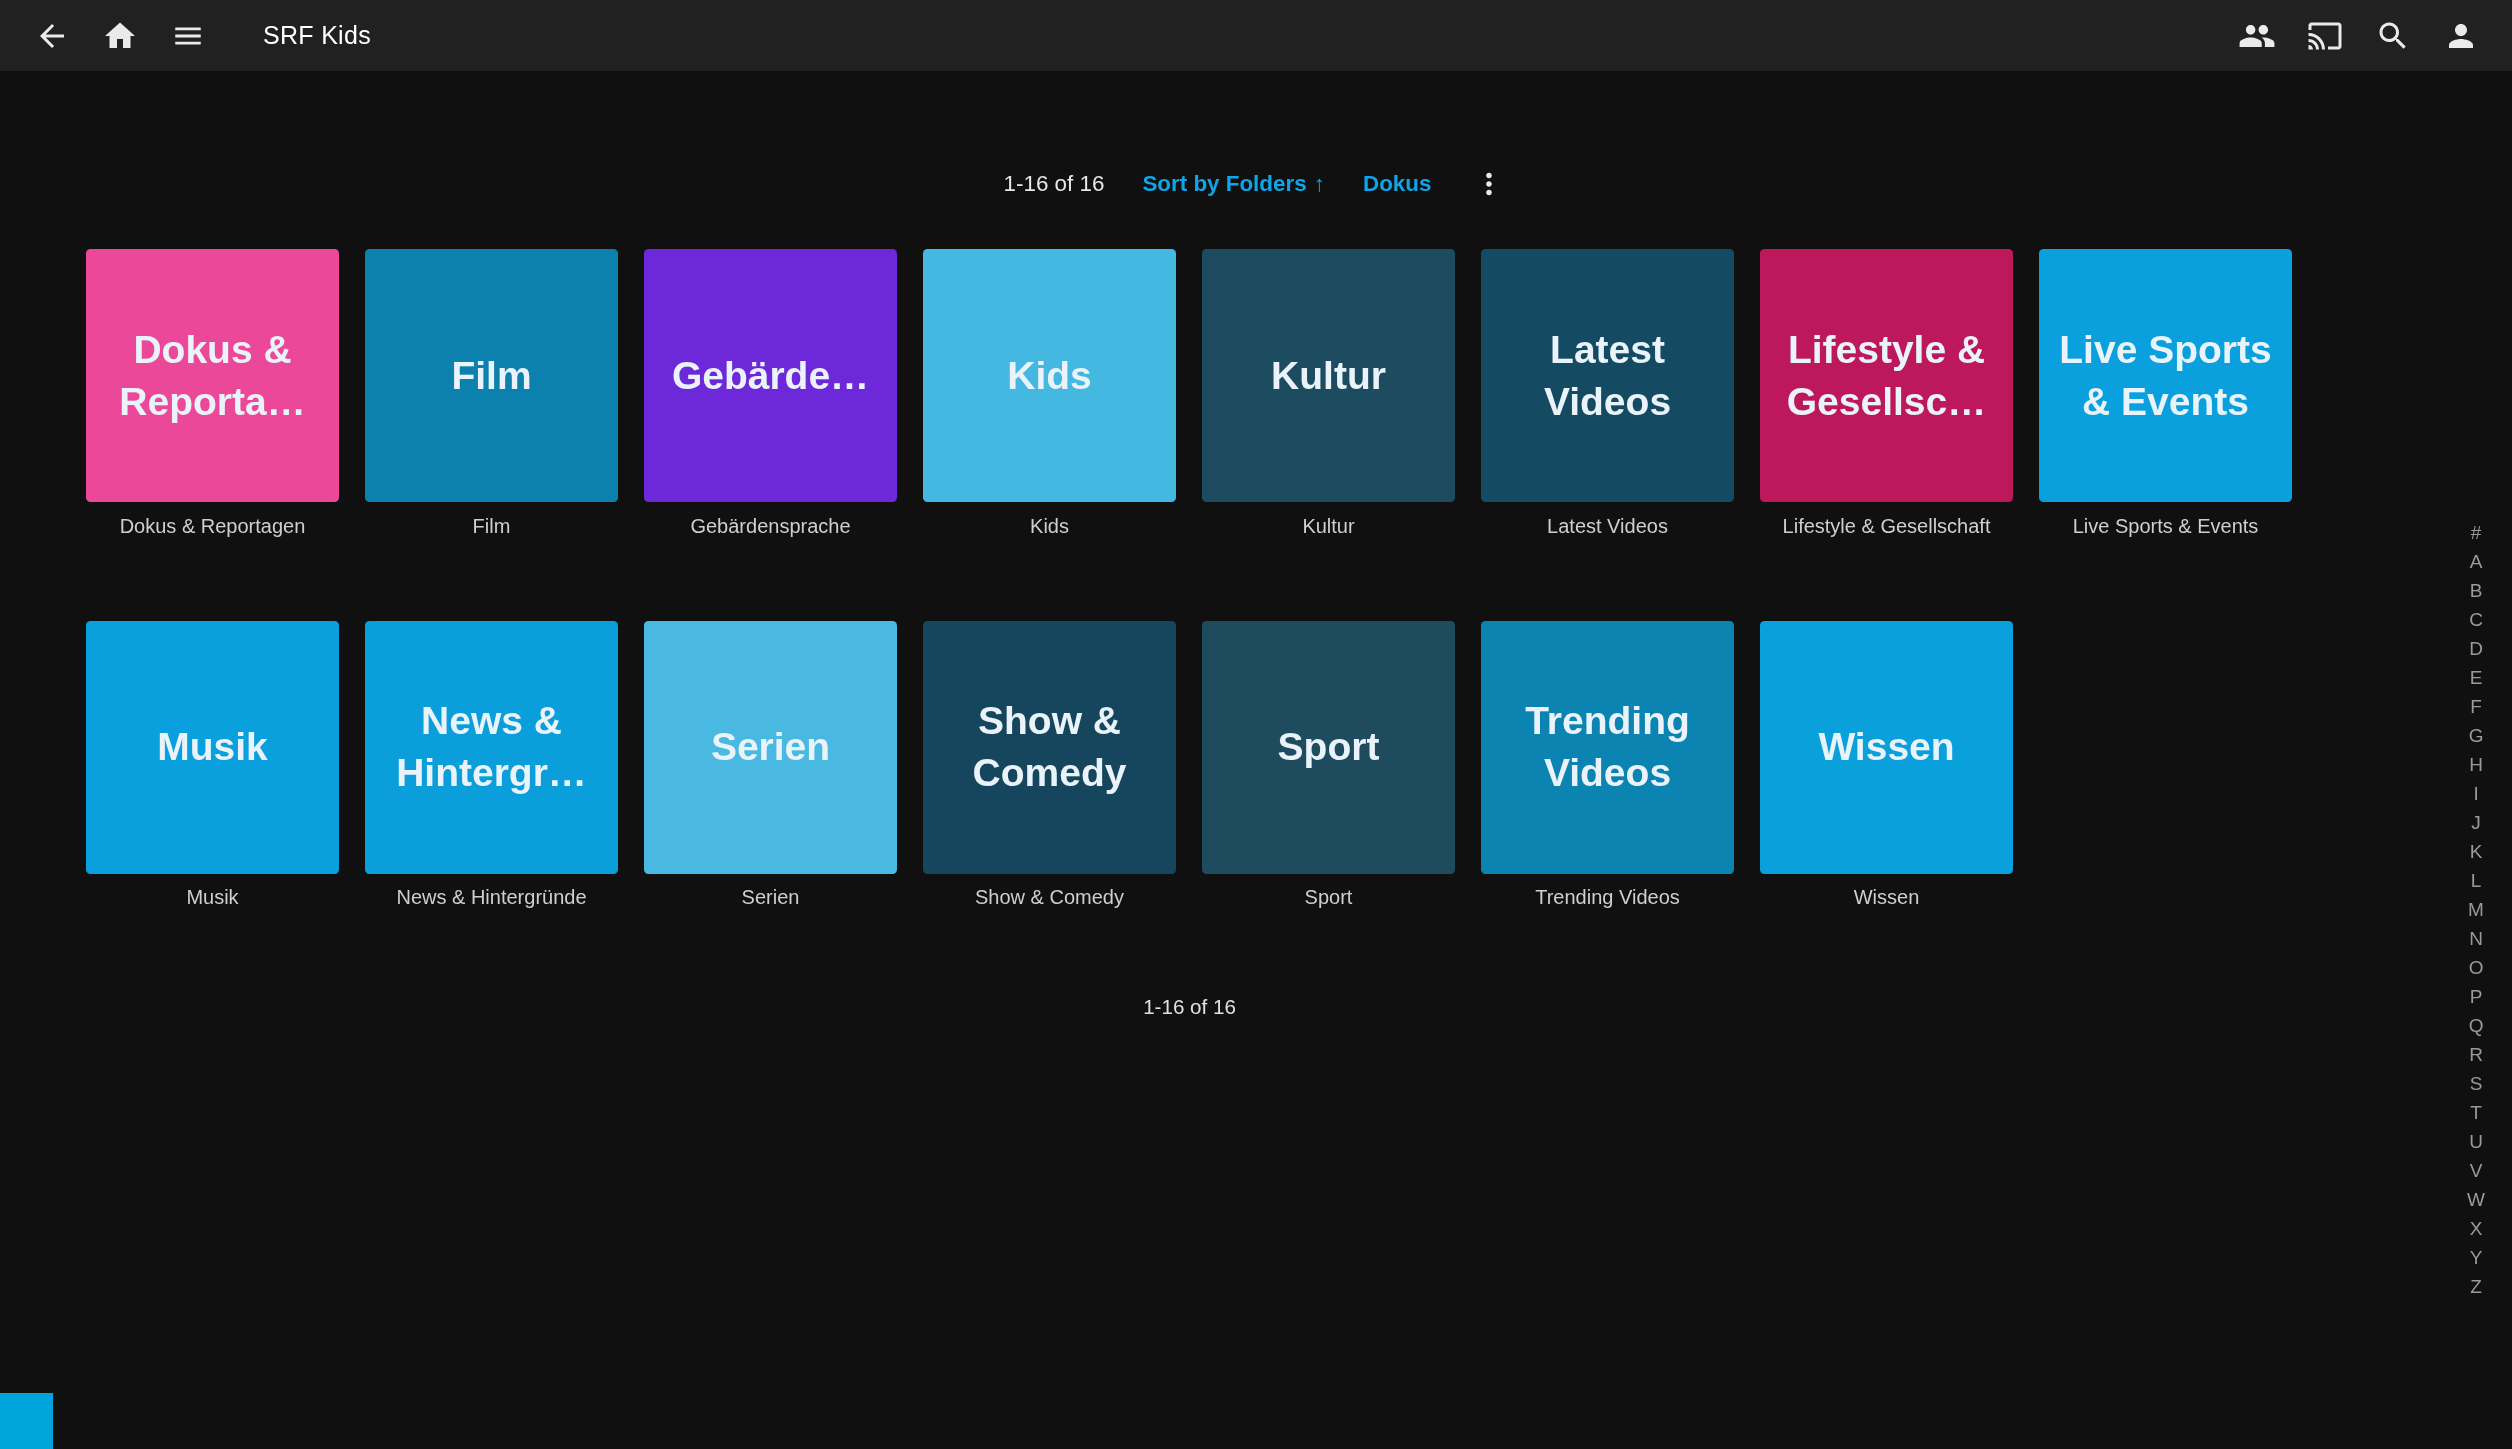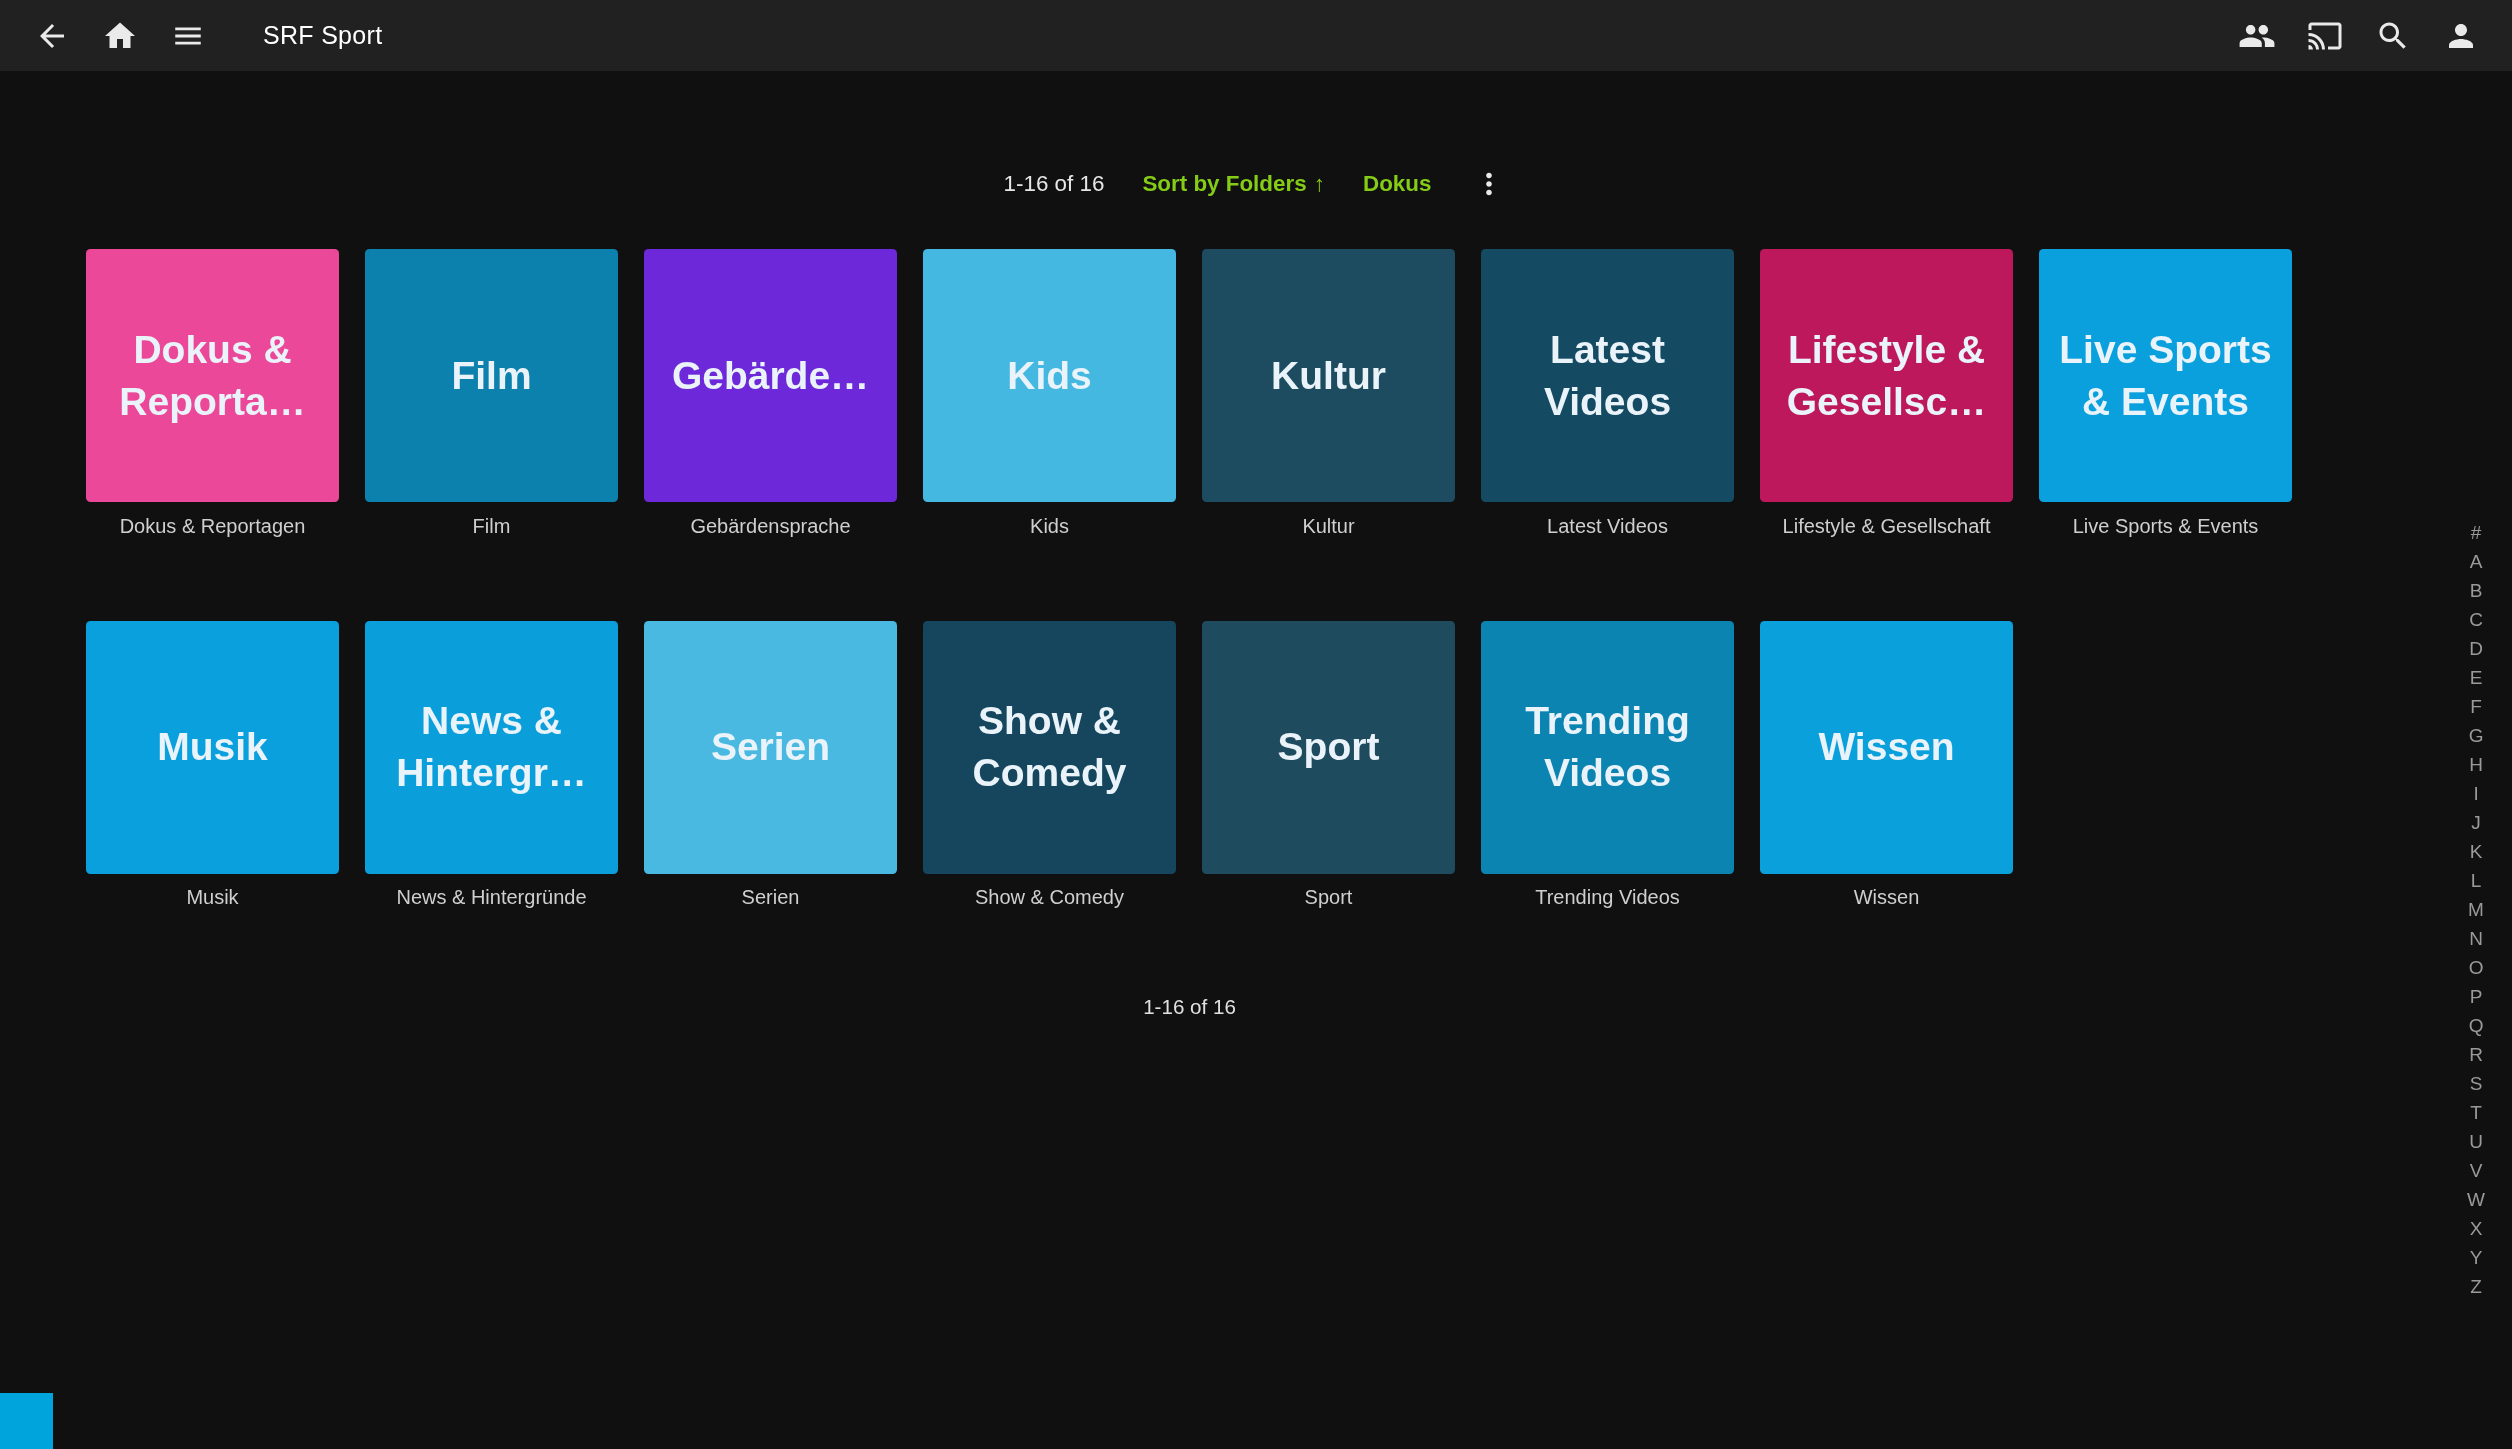--- a/index.html
+++ b/index.html
@@ -55,21 +55,21 @@
   }
   .toolbar .paging {
     font-size: 22.4px;
     color: #e6e6e6;
     font-weight: 400;
   }
   .text-btn {
     background: transparent;
     border: 0;
     padding: 0;
-    color: #84cc16;
+    color: #0ea5e9;
     font-family: "Liberation Sans", sans-serif;
     font-size: 22.4px;
     font-weight: 700;
     display: flex;
     align-items: center;
     gap: 7.2px;
     cursor: pointer;
   }
   .sort-arrow { font-weight: 700; font-size: 22.4px; }
 
@@ -160,21 +160,21 @@
           </svg>
       </span>
     </button>
     <button class="icon-btn">
       <span>
         <svg width="34" height="34" viewBox="0 0 24 24">
             <path d="M3 6h18v2H3zM3 11h18v2H3zM3 16h18v2H3z"></path>
           </svg>
       </span>
     </button>
-    <div class="page-title">SRF Sport</div>
+    <div class="page-title">SRF Kids</div>
   </div>
   <div class="right">
     <button class="icon-btn">
       <span>
         <svg width="38" height="38" viewBox="0 0 24 24">
             <path d="M16 11c1.66 0 2.99-1.34 2.99-3S17.66 5 16 5s-3 1.34-3 3 1.34 3 3 3zm-8 0c1.66 0 2.99-1.34 2.99-3S9.66 5 8 5 5 6.34 5 8s1.34 3 3 3zm0 2c-2.33 0-7 1.17-7 3.5V19h14v-2.5c0-2.33-4.67-3.5-7-3.5zm8 0c-.29 0-.62.02-.97.05 1.16.84 1.97 1.97 1.97 3.45V19h6v-2.5c0-2.33-4.67-3.5-7-3.5z"></path>
           </svg>
       </span>
     </button>
     <button class="icon-btn">

